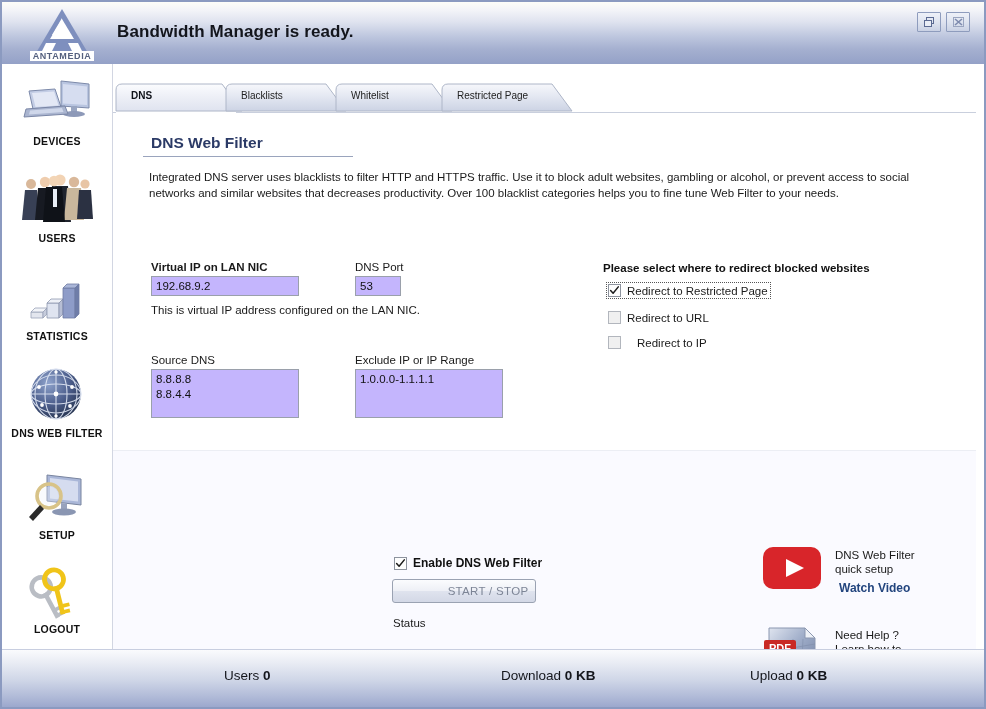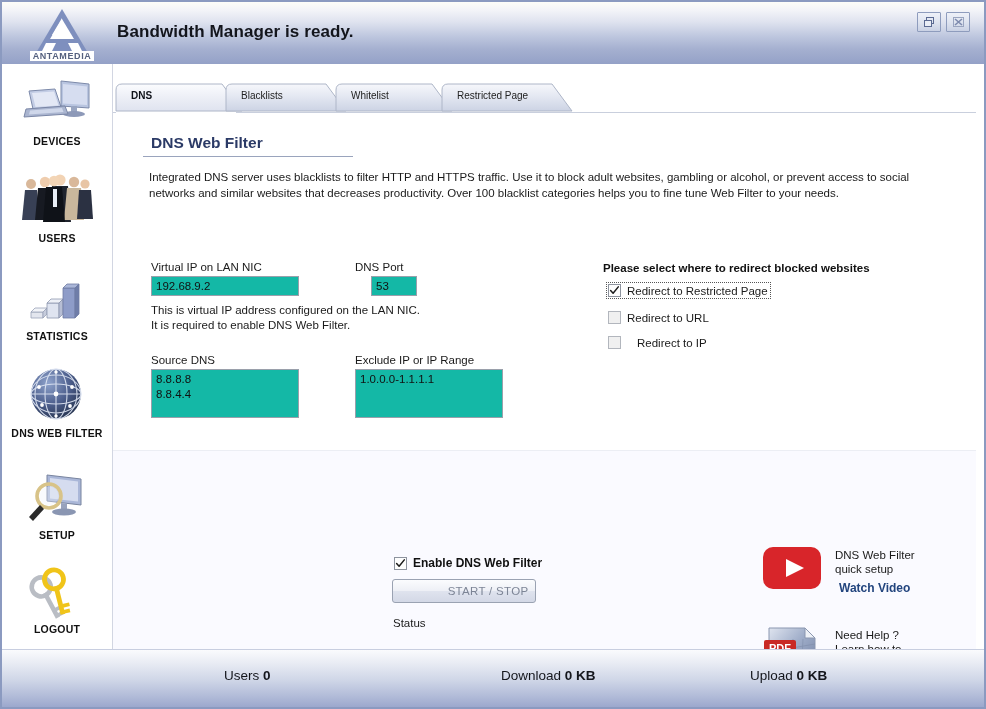--- a/index.html
+++ b/index.html
@@ -163,27 +163,27 @@
     line-height: 16px;
     color: #1a1a1a;
   }
 
   
   .fld-label {
     position: absolute;
     font-size: 11.5px;
     color: #1a1a1a;
   }
-  .fld-label.bold { font-weight: normal; }
+  .fld-label.bold { font-weight: bold; }
 
   .txtbox {
     position: absolute;
     box-sizing: border-box;
     border: 1px solid #9aa0ab;
-    background: #14b8a6;
+    background: #c4b5fd;
     font-family: "Liberation Sans", sans-serif;
     font-size: 11.5px;
     color: #111;
     padding: 2px 4px;
     line-height: 15px;
     outline: none;
     border-radius: 0;
     overflow: hidden;
     white-space: pre;
   }
@@ -526,24 +526,23 @@
 
     <div class="page-head">DNS Web Filter</div>
     <div class="page-head-rule"></div>
 
     <div class="intro">Integrated DNS server uses blacklists to filter HTTP and HTTPS traffic. Use it to block adult websites, gambling or alcohol, or prevent access to social networks and similar websites that decreases productivity. Over 100 blacklist categories helps you to fine tune Web Filter to your needs.</div>
 
     <div class="fld-label bold" style="left:38px; top:197px;">Virtual IP on LAN NIC</div>
     <div class="txtbox" style="left:38px; top:212px; width:148px; height:20px;">192.68.9.2</div>
 
     <div class="fld-label" style="left:242px; top:197px;">DNS Port</div>
-    <div class="txtbox" style="left:242px; top:212px; width:46px; height:20px;margin-left:16px;">53</div>
+    <div class="txtbox" style="left:242px; top:212px; width:46px; height:20px;">53</div>
 
     <div class="helptext" style="left:38px; top:239px;">This is virtual IP address configured on the LAN NIC.</div>
-    <div class="helptext" style="left:38px; top:254px;">It is required to enable DNS Web Filter.</div>
 
     <div class="fld-label" style="left:38px; top:290px;">Source DNS</div>
     <div class="txtbox" style="left:38px; top:305px; width:148px; height:49px;">8.8.8.8
 8.8.4.4</div>
 
     <div class="fld-label" style="left:242px; top:290px;">Exclude IP or IP Range</div>
     <div class="txtbox" style="left:242px; top:305px; width:148px; height:49px;">1.0.0.0-1.1.1.1</div>
 
     <div class="section-title" style="left:490px; top:198px;">Please select where to redirect blocked websites</div>
 

